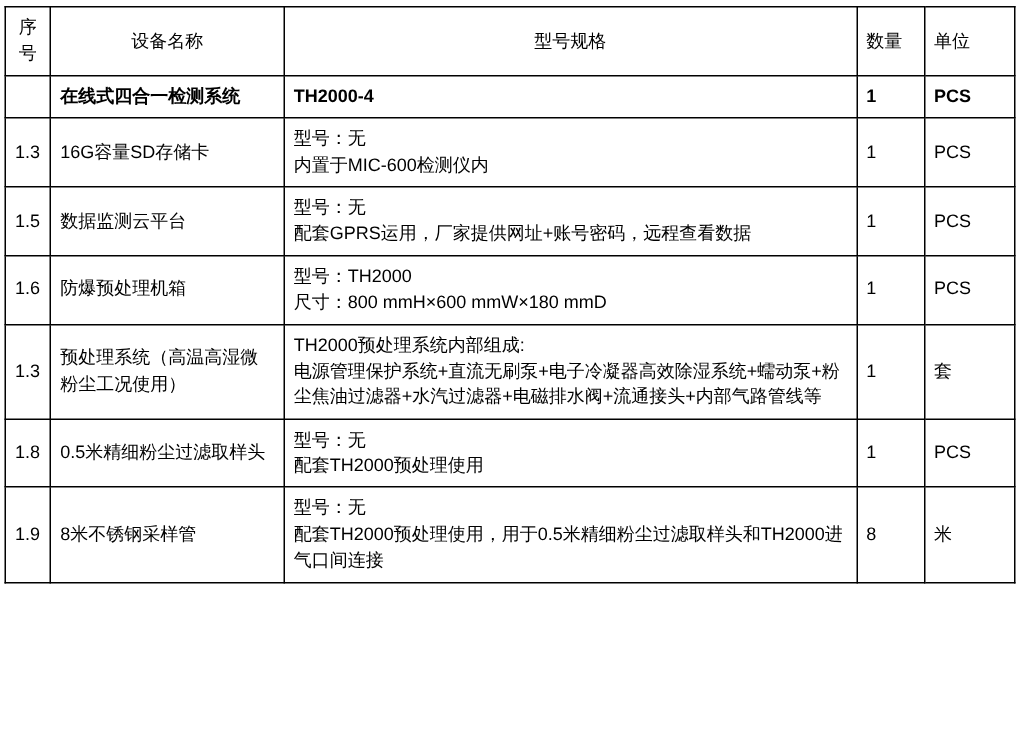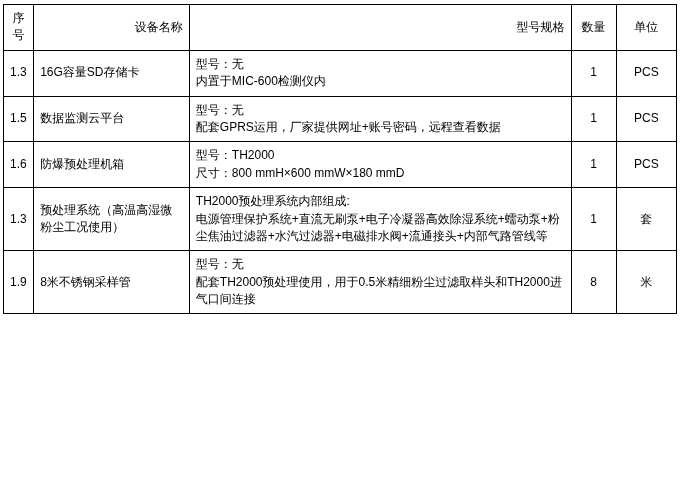--- a/index.html
+++ b/index.html
@@ -35,33 +35,33 @@
     line-height: 1.45;
     word-break: break-all;
   }
   col.c-no    { width: 30px; }
   col.c-name  { width: 155px; }
   col.c-spec  { width: 380px; }
   col.c-qty   { width: 45px; }
   col.c-unit  { width: 60px; }
 
   thead td {
-    text-align: right;
+    text-align: center;
     vertical-align: middle;
   }
   .hdr-no {
     text-align: center;
     line-height: 1.35;
   }
   td.col-no {
     text-align: left;
     padding-left: 6px;
   }
   td.col-qty, td.col-unit {
-    text-align: center;
+    text-align: left;
   }
   td.col-spec .line {
     display: block;
   }
   tr.group td { font-weight: bold; }
 </style>
 </head>
 <body>
 
 <div class="sheet">
@@ -79,20 +79,29 @@
           <span>序</span><br>
           <span>号</span>
         </td>
         <td>设备名称</td>
         <td>型号规格</td>
         <td class="col-qty">数量</td>
         <td class="col-unit">单位</td>
       </tr>
     </thead>
     <tbody id="table-body">
+        <tr class="group">
+          <td class="col-no"></td>
+          <td class="col-name">在线式四合一检测系统</td>
+          <td class="col-spec">
+            <span class="line">TH2000-4</span>
+          </td>
+          <td class="col-qty">1</td>
+          <td class="col-unit">PCS</td>
+        </tr>
         <tr>
           <td class="col-no">1.3</td>
           <td class="col-name">16G容量SD存储卡</td>
           <td class="col-spec">
             <span class="line">型号：无</span>
             <span class="line">内置于MIC-600检测仪内</span>
           </td>
           <td class="col-qty">1</td>
           <td class="col-unit">PCS</td>
         </tr>
@@ -120,20 +129,30 @@
           <td class="col-no">1.3</td>
           <td class="col-name">预处理系统（高温高湿微粉尘工况使用）</td>
           <td class="col-spec">
             <span class="line">TH2000预处理系统内部组成:</span>
             <span class="line">电源管理保护系统+直流无刷泵+电子冷凝器高效除湿系统+蠕动泵+粉尘焦油过滤器+水汽过滤器+电磁排水阀+流通接头+内部气路管线等</span>
           </td>
           <td class="col-qty">1</td>
           <td class="col-unit">套</td>
         </tr>
         <tr>
+          <td class="col-no">1.8</td>
+          <td class="col-name">0.5米精细粉尘过滤取样头</td>
+          <td class="col-spec">
+            <span class="line">型号：无</span>
+            <span class="line">配套TH2000预处理使用</span>
+          </td>
+          <td class="col-qty">1</td>
+          <td class="col-unit">PCS</td>
+        </tr>
+        <tr>
           <td class="col-no">1.9</td>
           <td class="col-name">8米不锈钢采样管</td>
           <td class="col-spec">
             <span class="line">型号：无</span>
             <span class="line">配套TH2000预处理使用，用于0.5米精细粉尘过滤取样头和TH2000进气口间连接</span>
           </td>
           <td class="col-qty">8</td>
           <td class="col-unit">米</td>
         </tr>
       </tbody>

